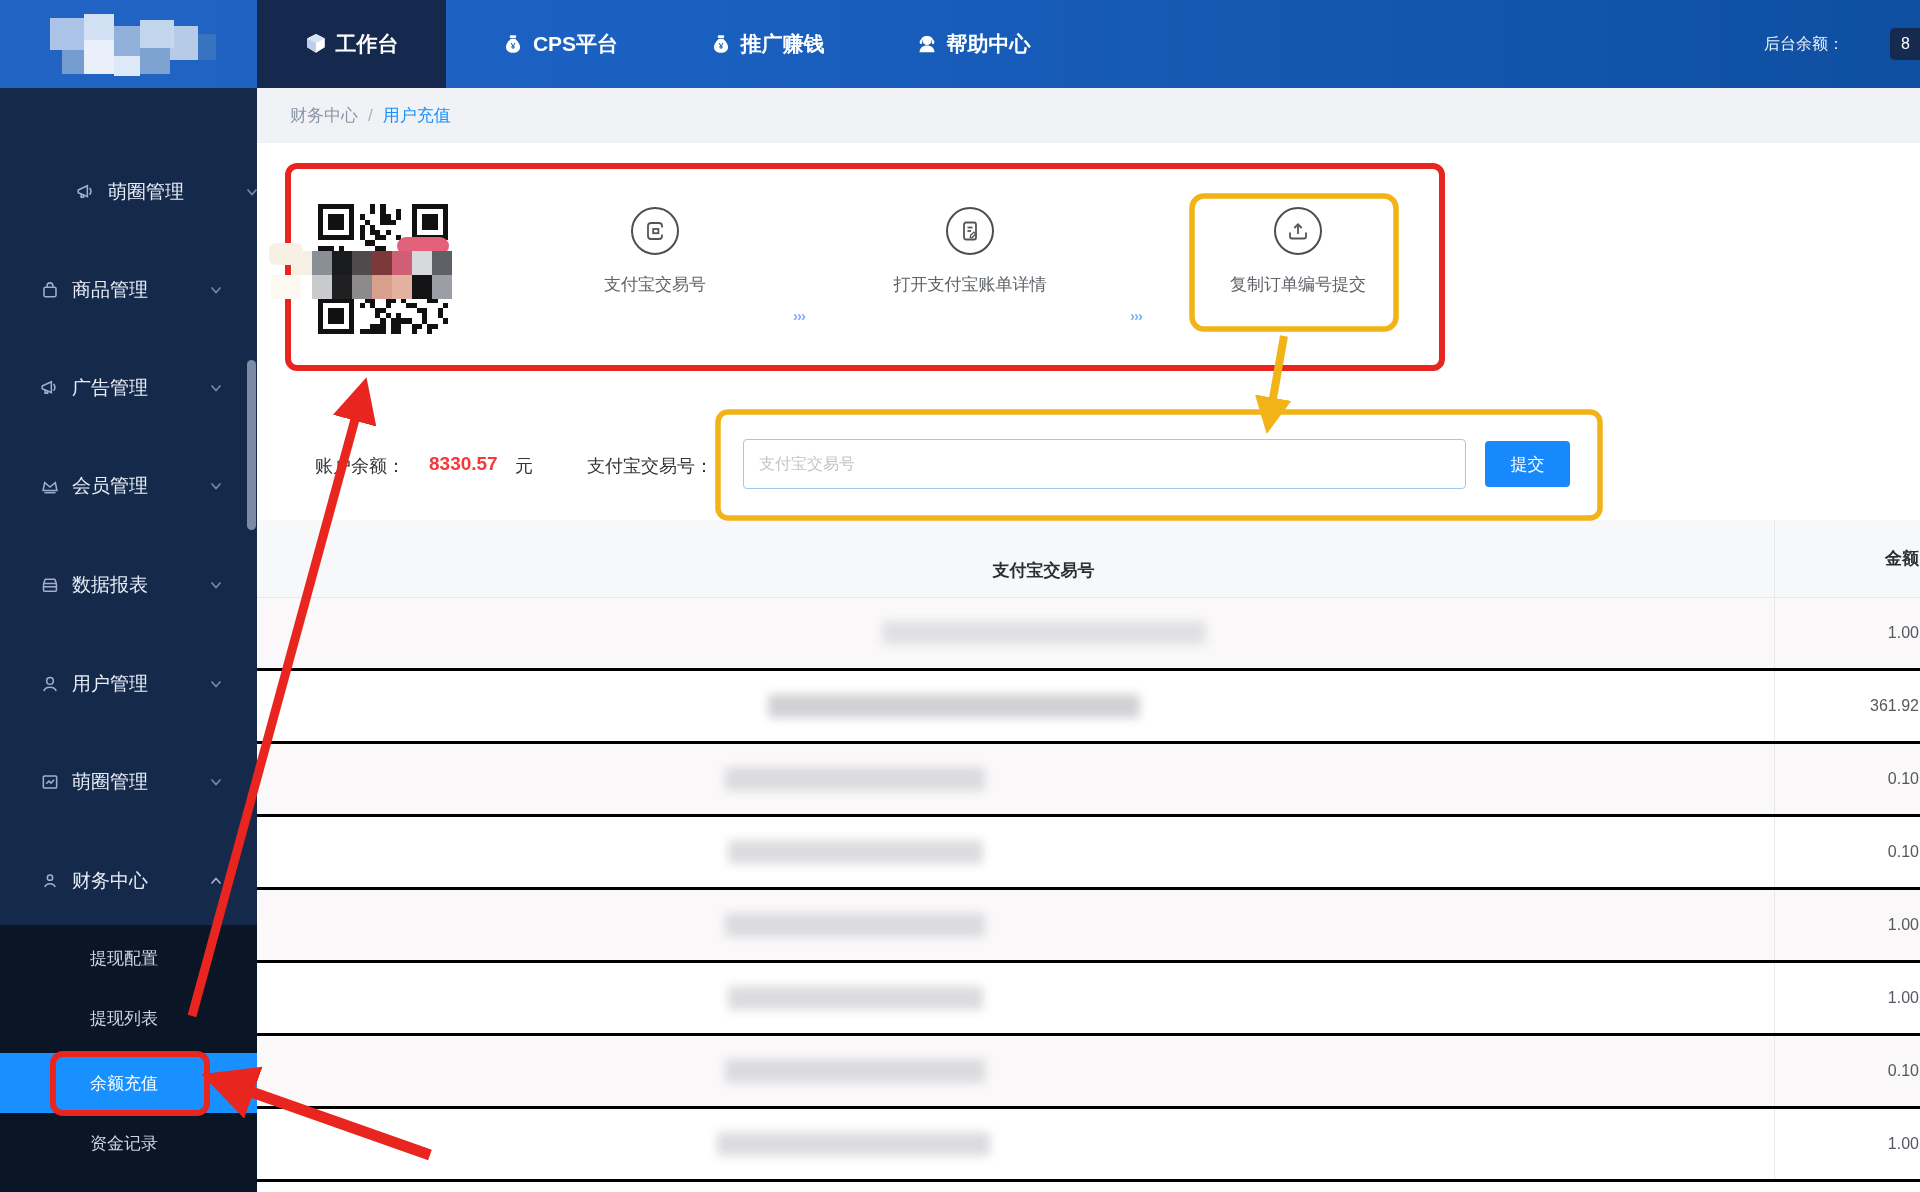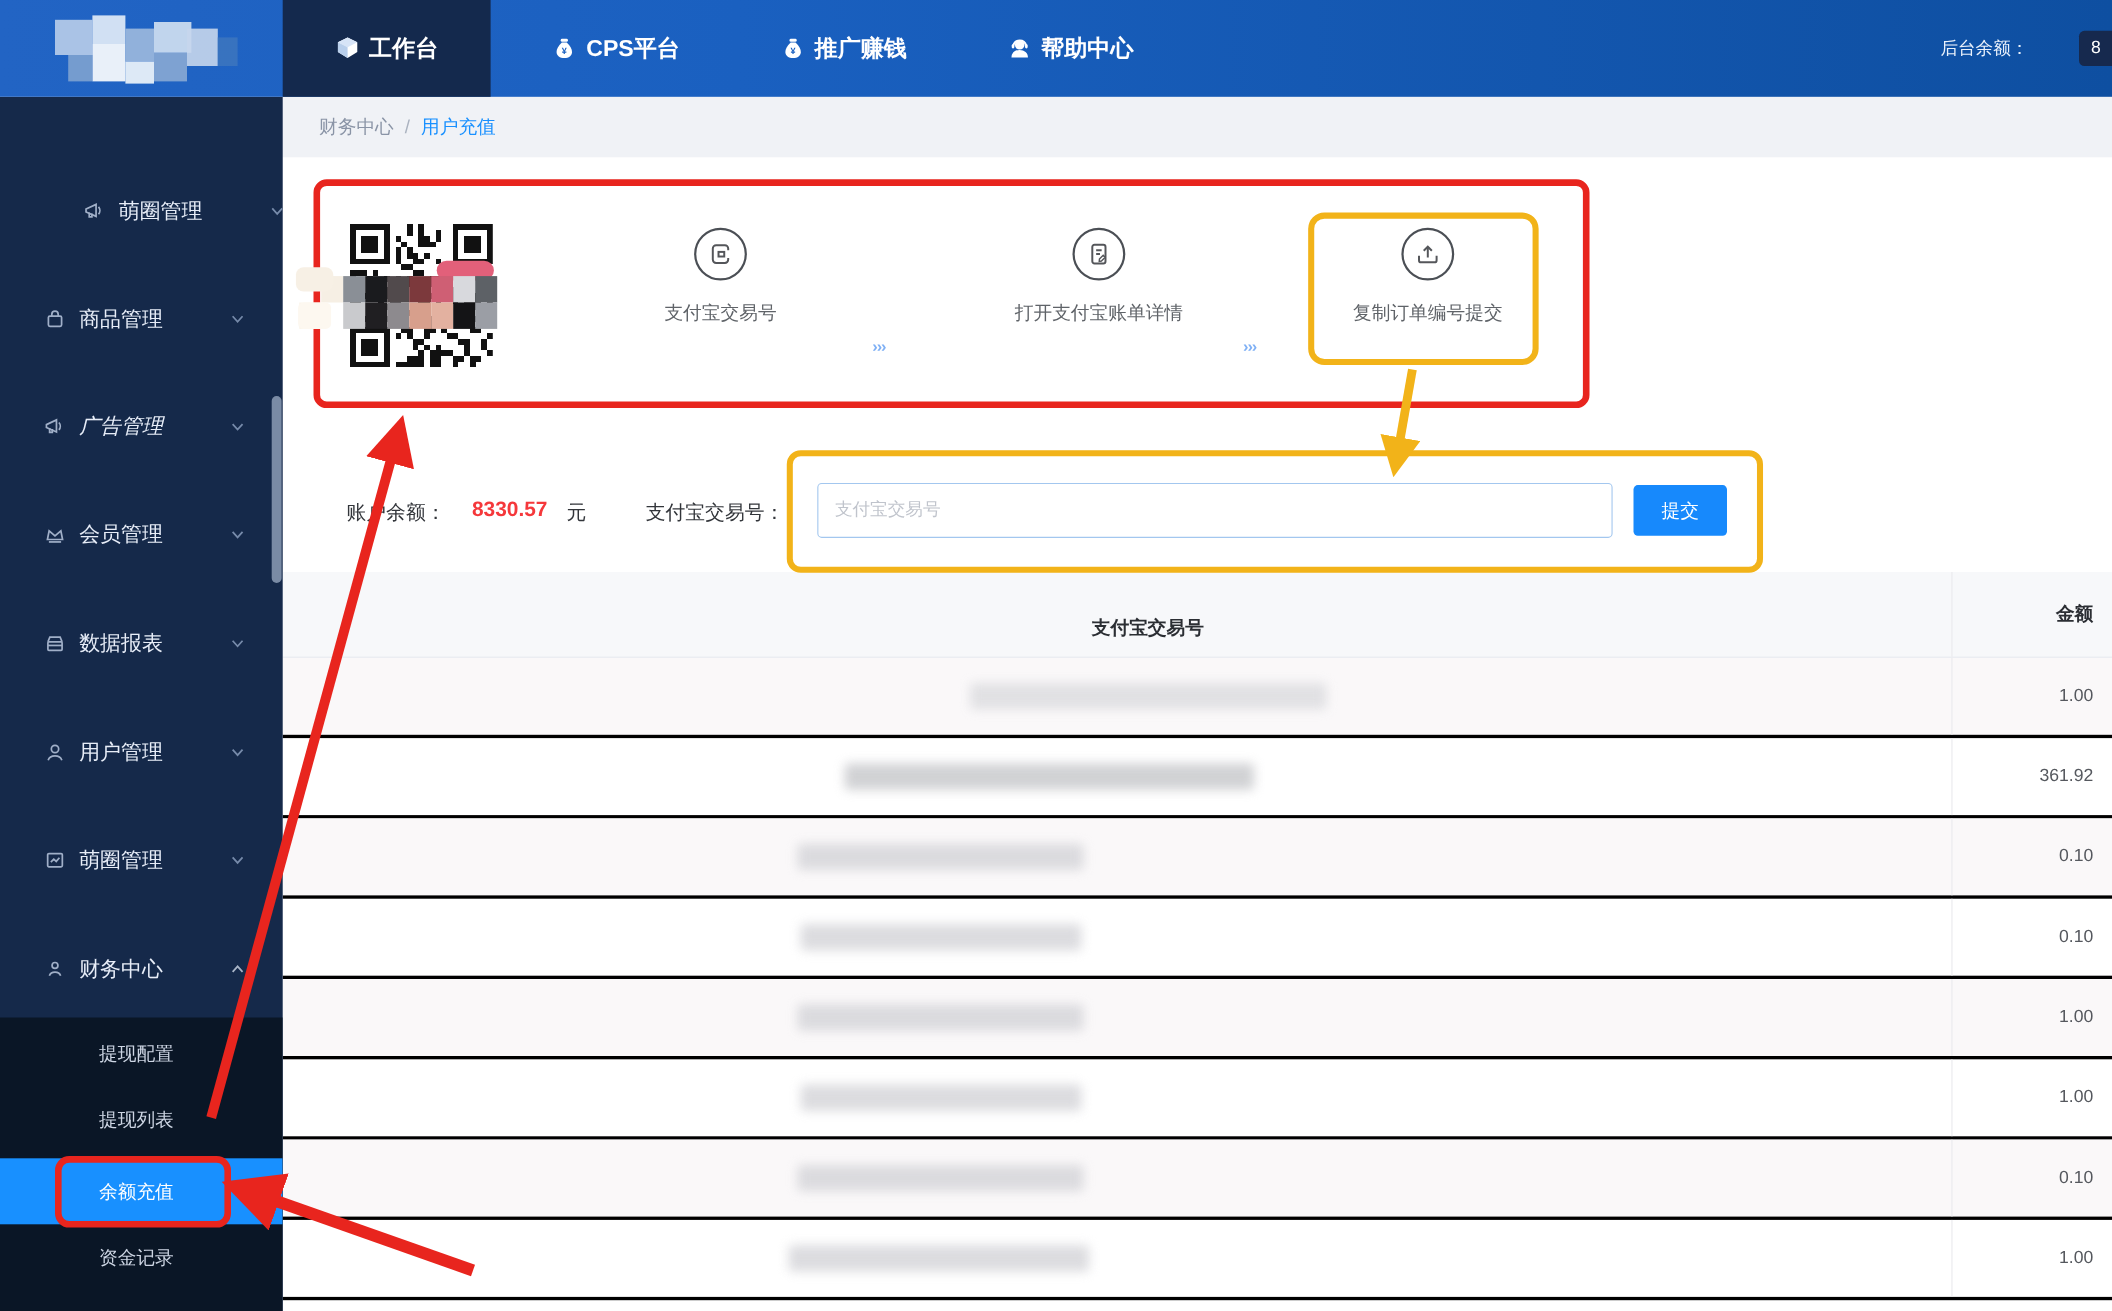--- a/index.html
+++ b/index.html
@@ -74,21 +74,21 @@
   #tx-input::placeholder { color:#c0c4cc; }
   #submit-btn { position:absolute; left:1228px; top:23px; width:85px; height:46px;
     background:#1789fc; border:none; border-radius:4px; color:#fff; font-size:17px;
     cursor:pointer; font-family:inherit; }
 
   #table { position:absolute; left:0; top:102px; width:1663px; }
   #thead { display:flex; height:78px; background:#f7f8fa; border-bottom:1px solid #e4e7ed;
     align-items:center; font-weight:bold; font-size:17px; color:#2b2e33; }
   .col1 { width:1517px; position:relative; }
   .col2 { width:146px; border-left:1px solid #e9e9ed; align-self:stretch;
-    display:flex; align-items:center; justify-content:flex-end; padding-right:17px; }
+    display:flex; align-items:center; justify-content:flex-end; padding-right:1px; }
   #th-tx { position:absolute; left:0; width:100%; text-align:center; transform:translateX(28px); }
   .trow { display:flex; height:73px; border-bottom:3px solid #000000; align-items:center; }
   .trow:nth-child(even) { background:#faf8f9; }
   .blur { position:absolute; top:50%; transform:translateY(-50%); height:24px;
     background:#d6d6da; border-radius:3px; filter:blur(5px); opacity:.85; }
   .r1 .blur { left:625px; width:324px; background:#dddde0; }
   .r2 .blur { left:511px; width:372px; background:#c9cacd; }
   .r3 .blur,.r5 .blur,.r7 .blur { left:468px; width:260px; }
   .r4 .blur,.r6 .blur { left:471px; width:255px; }
   .r8 .blur { left:460px; width:273px; }
@@ -177,21 +177,21 @@
     <svg class="s-ico" viewBox="0 0 18 18" fill="none" stroke="#b9c7de" stroke-width="1.4">
       <rect x="3.6" y="6.6" width="10.8" height="8.4" rx="1.2"></rect>
         <path d="M6.4 6.6 V5.2 a2.6 2.6 0 0 1 5.2 0 V6.6"></path>
     </svg>
     <span>商品管理</span>
     <svg class="chev" viewBox="0 0 14 14" fill="none" stroke="#8fa3c2" stroke-width="1.6">
         <path d="M2.5 4.5 L7 9.5 L11.5 4.5"></path>
       </svg>
   </div>
 
-  <div class="side-item" style="top:278px;font-style:italic;">
+  <div class="side-item" style="top:278px;">
     <svg class="s-ico" viewBox="0 0 18 18" fill="none" stroke="#b9c7de" stroke-width="1.4">
       <path d="M2 7.2 L10.2 3.4 V13.2 L2 9.6 Z"></path>
         <path d="M12.2 5.5 a4.6 4.6 0 0 1 0 6"></path>
         <path d="M4.6 10 v3.6 h2.2 V10.8"></path>
     </svg>
     <span>广告管理</span>
     <svg class="chev" viewBox="0 0 14 14" fill="none" stroke="#8fa3c2" stroke-width="1.6">
         <path d="M2.5 4.5 L7 9.5 L11.5 4.5"></path>
       </svg>
   </div>
@@ -500,21 +500,21 @@
         <svg viewBox="0 0 26 26" fill="none" stroke="#54565a" stroke-width="1.8">
           <path d="M20 9.5 V8 A3 3 0 0 0 17 5 H9 A3 3 0 0 0 6 8 V18 A3 3 0 0 0 9 21 H17 A3 3 0 0 0 20 18 V16.5"></path>
           <rect x="11.2" y="11" width="5.2" height="4.2"></rect>
         </svg>
       </div>
       <div class="step-label">支付宝交易号</div>
     </div>
 
     <span class="mini-arrow" style="left:536px;">›››</span>
 
-    <div class="step" style="left:622px;">
+    <div class="step" style="left:593px;">
       <div class="step-circle">
         <svg viewBox="0 0 26 26" fill="none" stroke="#54565a" stroke-width="1.8">
           <rect x="7" y="4.5" width="12" height="17" rx="2"></rect>
           <path d="M10.5 9.5 H15.5"></path>
             <path d="M10.5 13 H14"></path>
           <path d="M13.5 17.5 l3.4-3.4 1.8 1.8 -3.4 3.4 -2 .3 z" stroke-width="1.3"></path>
         </svg>
       </div>
       <div class="step-label">打开支付宝账单详情</div>
     </div>

